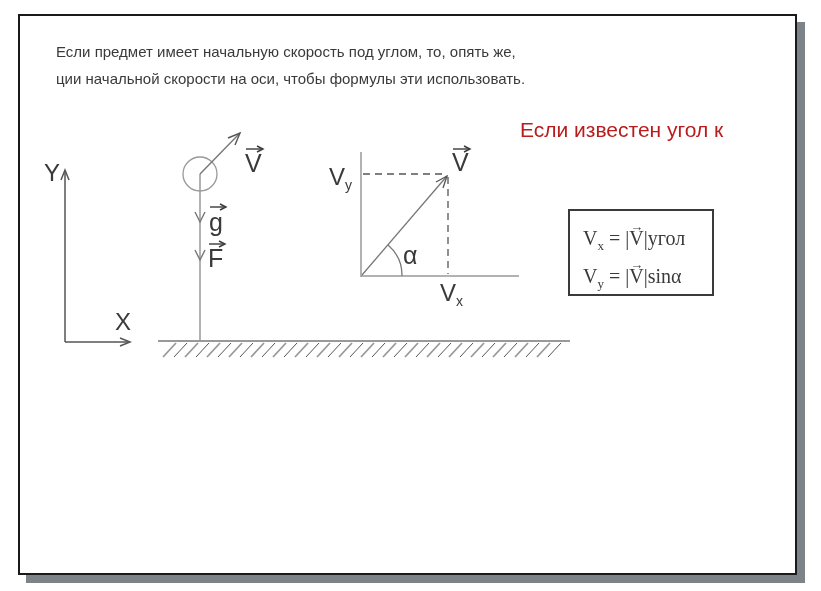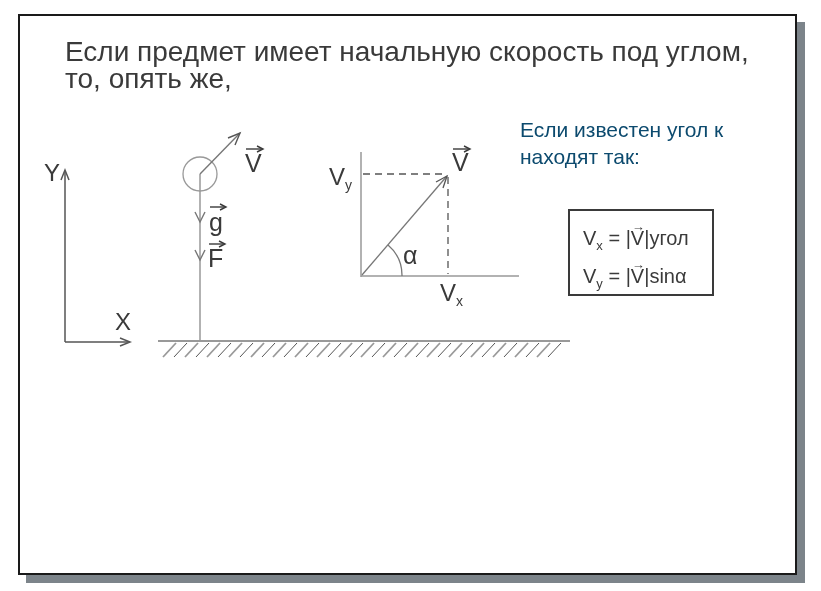--- a/index.html
+++ b/index.html
@@ -1,22 +1,22 @@
 <!DOCTYPE html>
 <html><head>
 <meta charset="utf-8">
 <style>
   html,body{margin:0;padding:0;background:#ffffff;}
   body{width:821px;height:591px;position:relative;font-family:"Liberation Sans",sans-serif;-webkit-font-smoothing:antialiased;}
   .page-shadow{position:absolute;left:26px;top:22px;width:779px;height:561px;background:#7c848a;}
   .page{position:absolute;left:18px;top:14px;width:779px;height:561px;background:#ffffff;border:2px solid #1a1a1a;box-sizing:border-box;}
   .diagram-svg{position:absolute;left:-2px;top:-2px;width:779px;height:559px;}
-  .intro{position:absolute;left:45px;top:22px;width:720px;font-size:28px;line-height:27px;color:#3a3a3a;}
-  .side-note{position:absolute;left:500px;top:100px;width:265px;font-size:21px;line-height:27px;color:#0c4a6e;}
-  .formula-box{position:absolute;left:548px;top:193px;width:146px;height:87px;box-sizing:border-box;border:2px solid #3a3a3a;background:#fff;padding:12px 0 0 13px;}
+  .intro{position:absolute;left:36px;top:22px;width:720px;font-size:15px;line-height:27px;color:#3a3a3a;}
+  .side-note{position:absolute;left:500px;top:100px;width:265px;font-size:21px;line-height:27px;color:#b91c1c;}
+  .formula-box{position:absolute;left:548px;top:193px;width:146px;height:87px;box-sizing:border-box;border:2px solid #3a3a3a;background:#fff;padding:12px 0 0 13px;font-family:Liberation Serif, serif;}
   .formula-line{font-size:20px;line-height:30px;color:#3a3a3a;white-space:nowrap;}
   .formula-line sub{font-size:13px;}
   .formula-line .pre{white-space:pre;}
   .vec-wrap{position:relative;display:inline-block;}
   .vec-wrap .arr{position:absolute;left:1px;top:-11px;font-size:13px;color:#3a3a3a;}
   svg text{fill:#3a3a3a;font-family:"Liberation Sans",sans-serif;}
 </style>
 </head>
 <body>
 
@@ -103,25 +103,25 @@
     <text x="329" y="185" font-size="24"><tspan>V</tspan><tspan dy="5" font-size="14">y</tspan></text>
     <text x="440" y="301" font-size="24"><tspan>V</tspan><tspan dy="5" font-size="14">x</tspan></text>
 
     <text x="452" y="171" font-size="25">V</text>
     <line x1="453" y1="149" x2="469" y2="149" stroke="#3a3a3a" stroke-width="1.4"></line>
     <polyline points="464,146 470,149 464,152" fill="none" stroke="#3a3a3a" stroke-width="1.4"></polyline>
   </svg>
 
   <div class="intro">
     <div>Если предмет имеет начальную скорость под углом, то, опять же,</div>
+    <div>ции начальной скорости на оси, чтобы формулы эти использовать.</div>
   </div>
 
   <div class="side-note">
     <div>Если известен угол к</div>
-    <div>находят так:</div>
   </div>
 
   <div class="formula-box">
     <div class="formula-line"><span>V</span><sub>x</sub><span class="pre"> = |</span><span class="vec-wrap"><span class="arr">→</span><span>V</span></span><span>|угол</span></div>
     <div class="formula-line"><span>V</span><sub>y</sub><span class="pre"> = |</span><span class="vec-wrap"><span class="arr">→</span><span>V</span></span><span>|sinα</span></div>
   </div>
 
 </div>
 
 </body></html>

